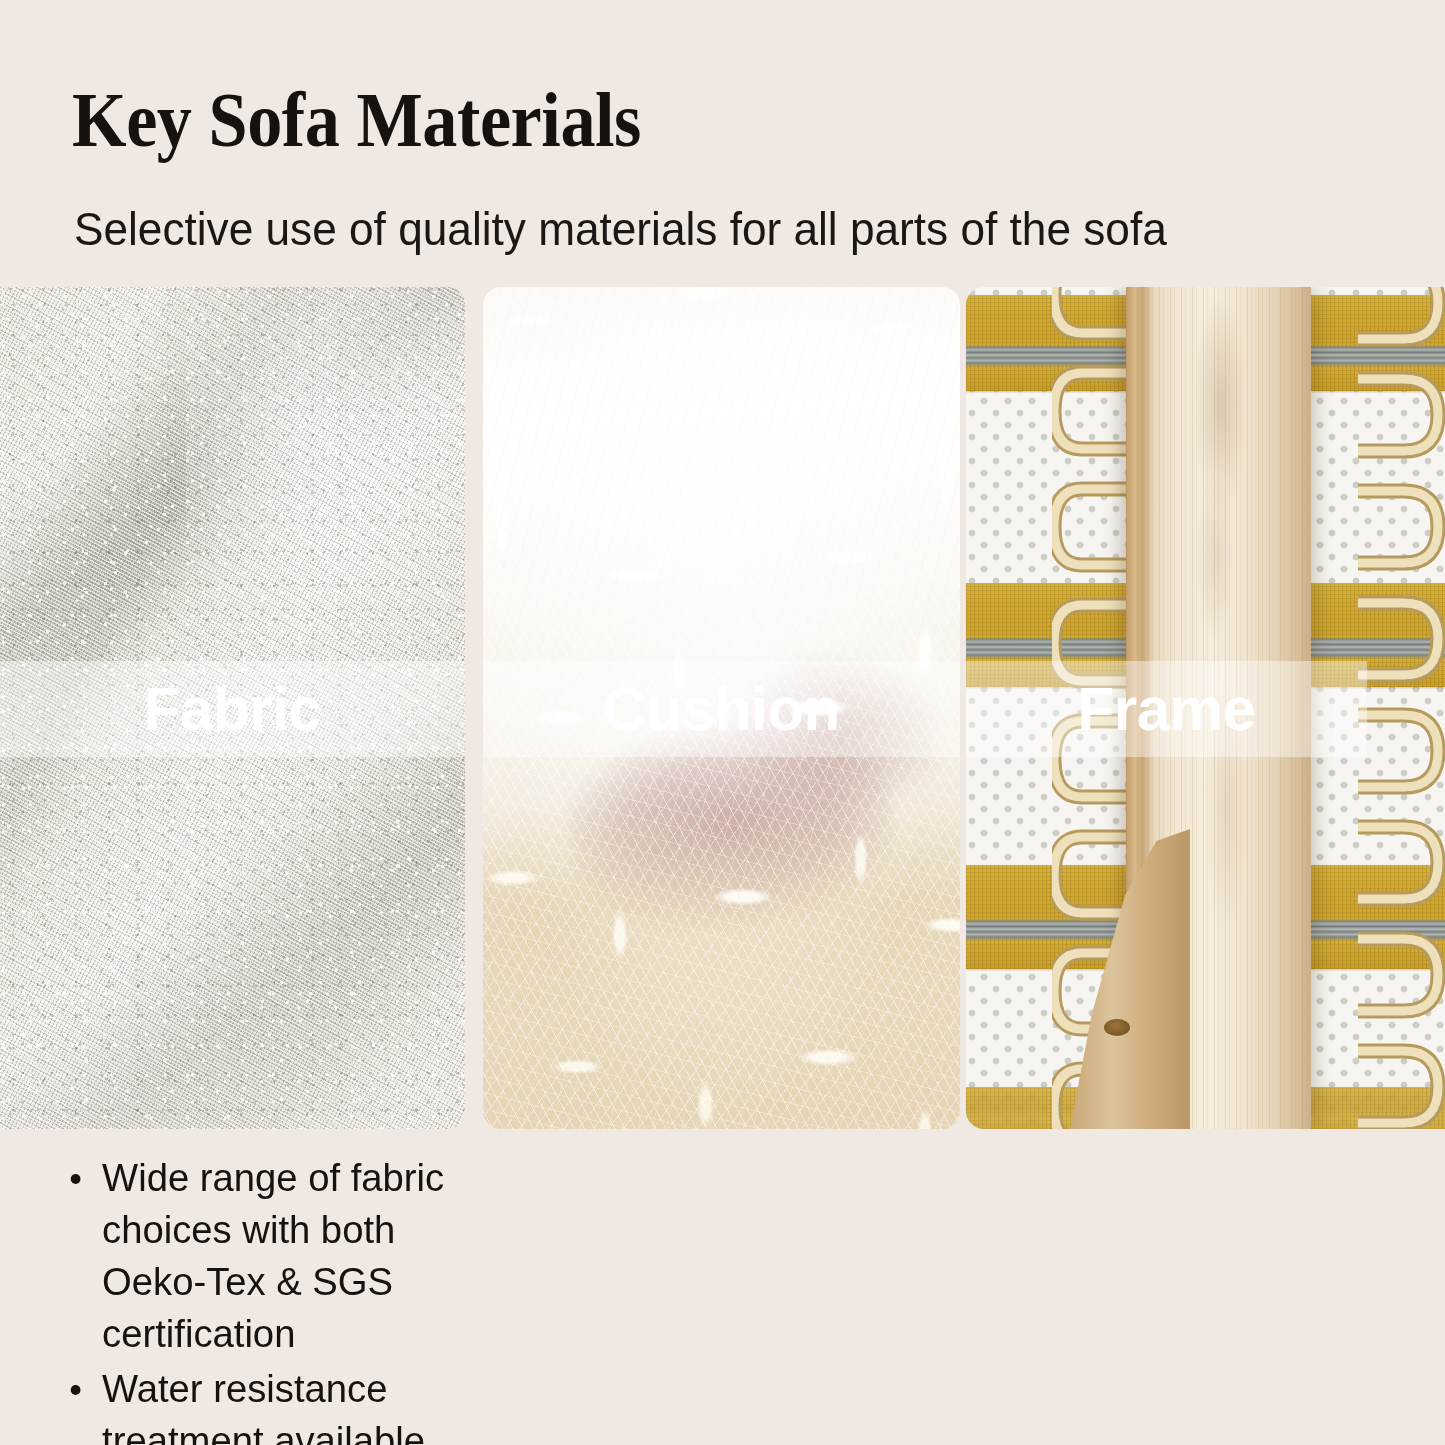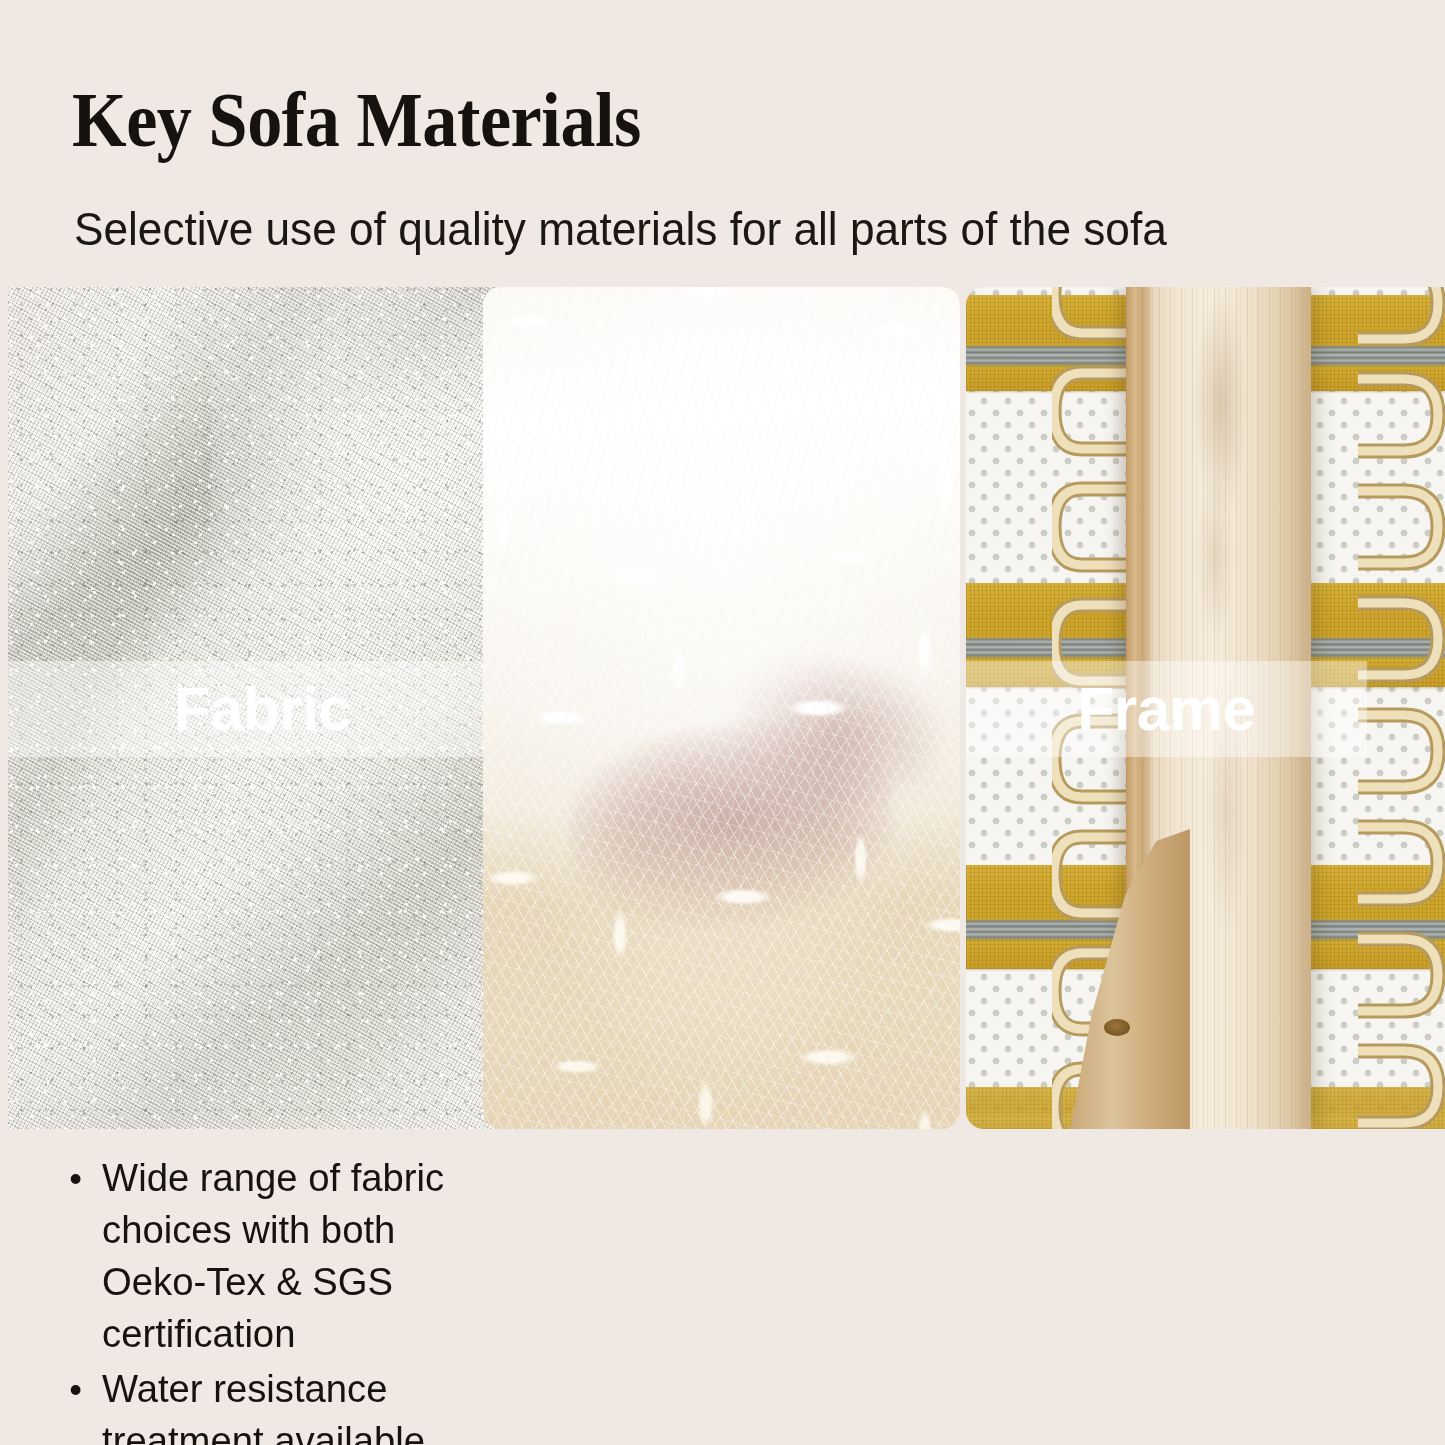--- a/index.html
+++ b/index.html
@@ -37,21 +37,21 @@
     white-space:nowrap;
   }
 
   
   .panels{position:absolute;left:0;top:287px;width:1445px;height:842px;}
   .panel{
     position:absolute;top:0;height:842px;
     overflow:hidden;
     background:#E9E7E0;
   }
-  .p1{left:8px;width:465px;border-radius:0 18px 18px 0;padding-left:44px;}
+  .p1{left:0;width:465px;border-radius:0 18px 18px 0;}
   .p2{left:483px;width:477px;border-radius:18px;}
   .p3{left:966px;width:479px;border-radius:18px 0 0 18px;}
   .photo{position:absolute;inset:0;overflow:hidden;}
 
   
   .fab-base{
     position:absolute;inset:-10%;
     background:
       linear-gradient(118deg,
         #E6E4DA 0%, #EDEBE3 12%, #F4F3EE 22%,
@@ -310,20 +310,23 @@
     <div class="panel p2">
       <div class="photo">
         <div class="cu-base"></div>
         <div class="cu-rose"></div>
         <div class="cu-rose2"></div>
         <div class="cu-warm"></div>
         <div class="cu-feathers"></div>
         <div class="cu-wisp"></div>
         <div class="cu-soft"></div>
       </div>
+      <div class="band">
+        <div class="band-label">Cushion</div>
+      </div>
     </div>
 
     <div class="panel p3">
       <div class="photo">
 
         <div class="fr-mesh"></div>
 
         <div class="webbing" style="top:8px;height:96px;">
           <div class="stripe"></div>
         </div>

